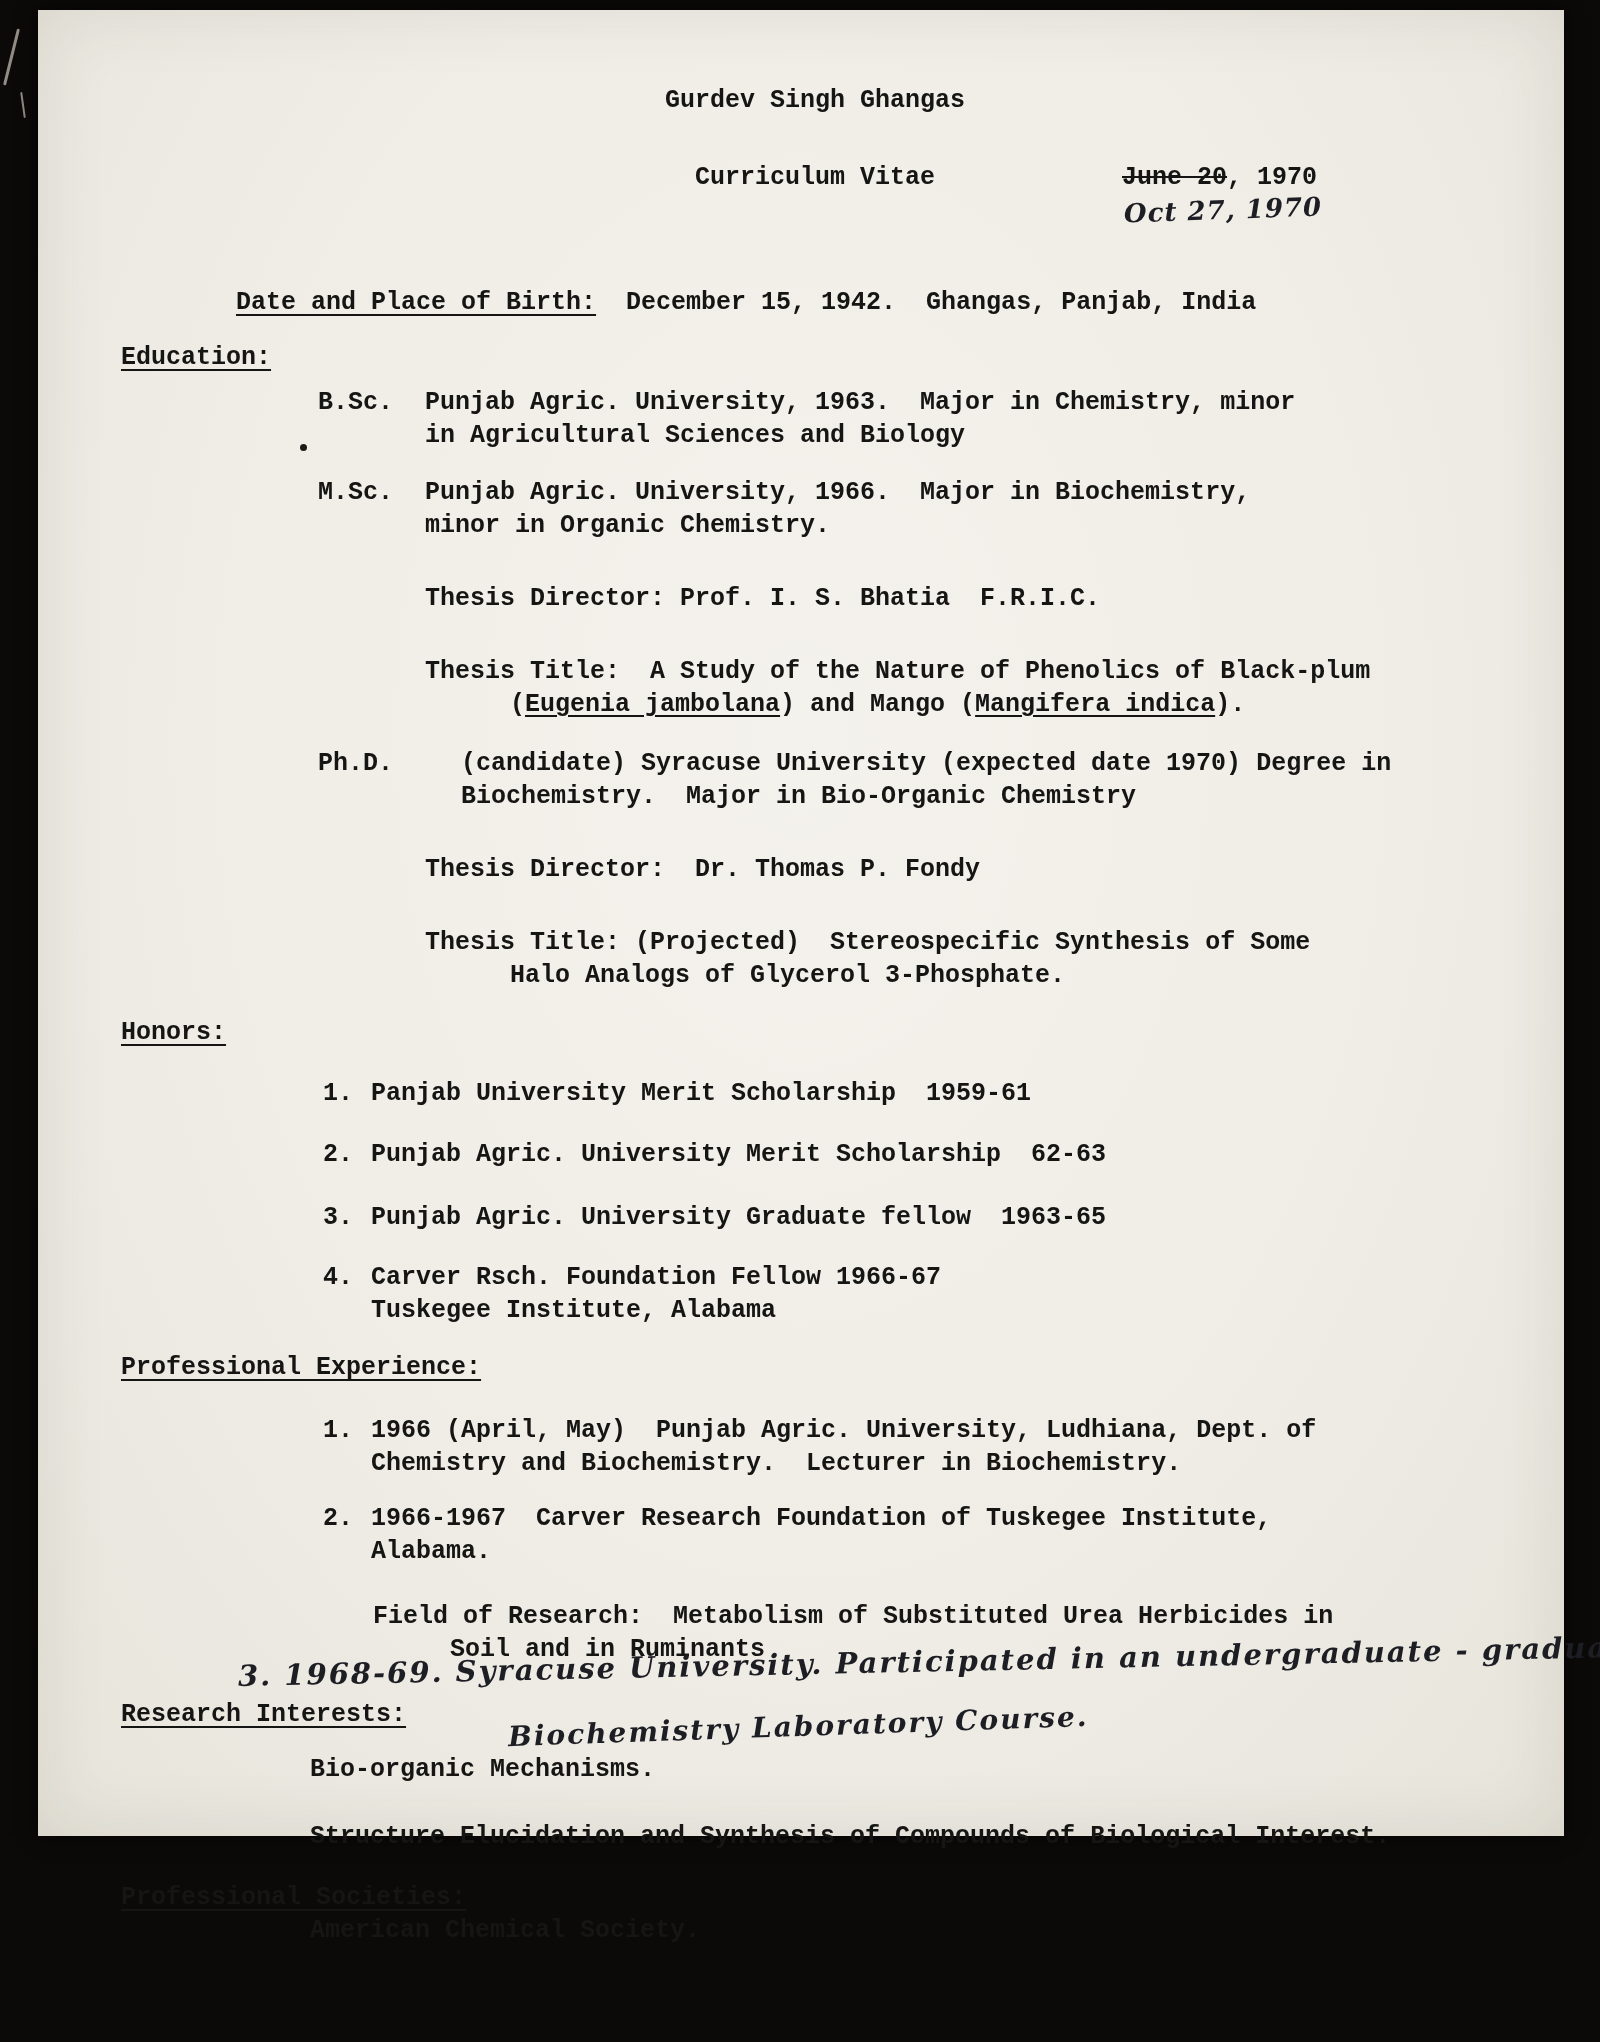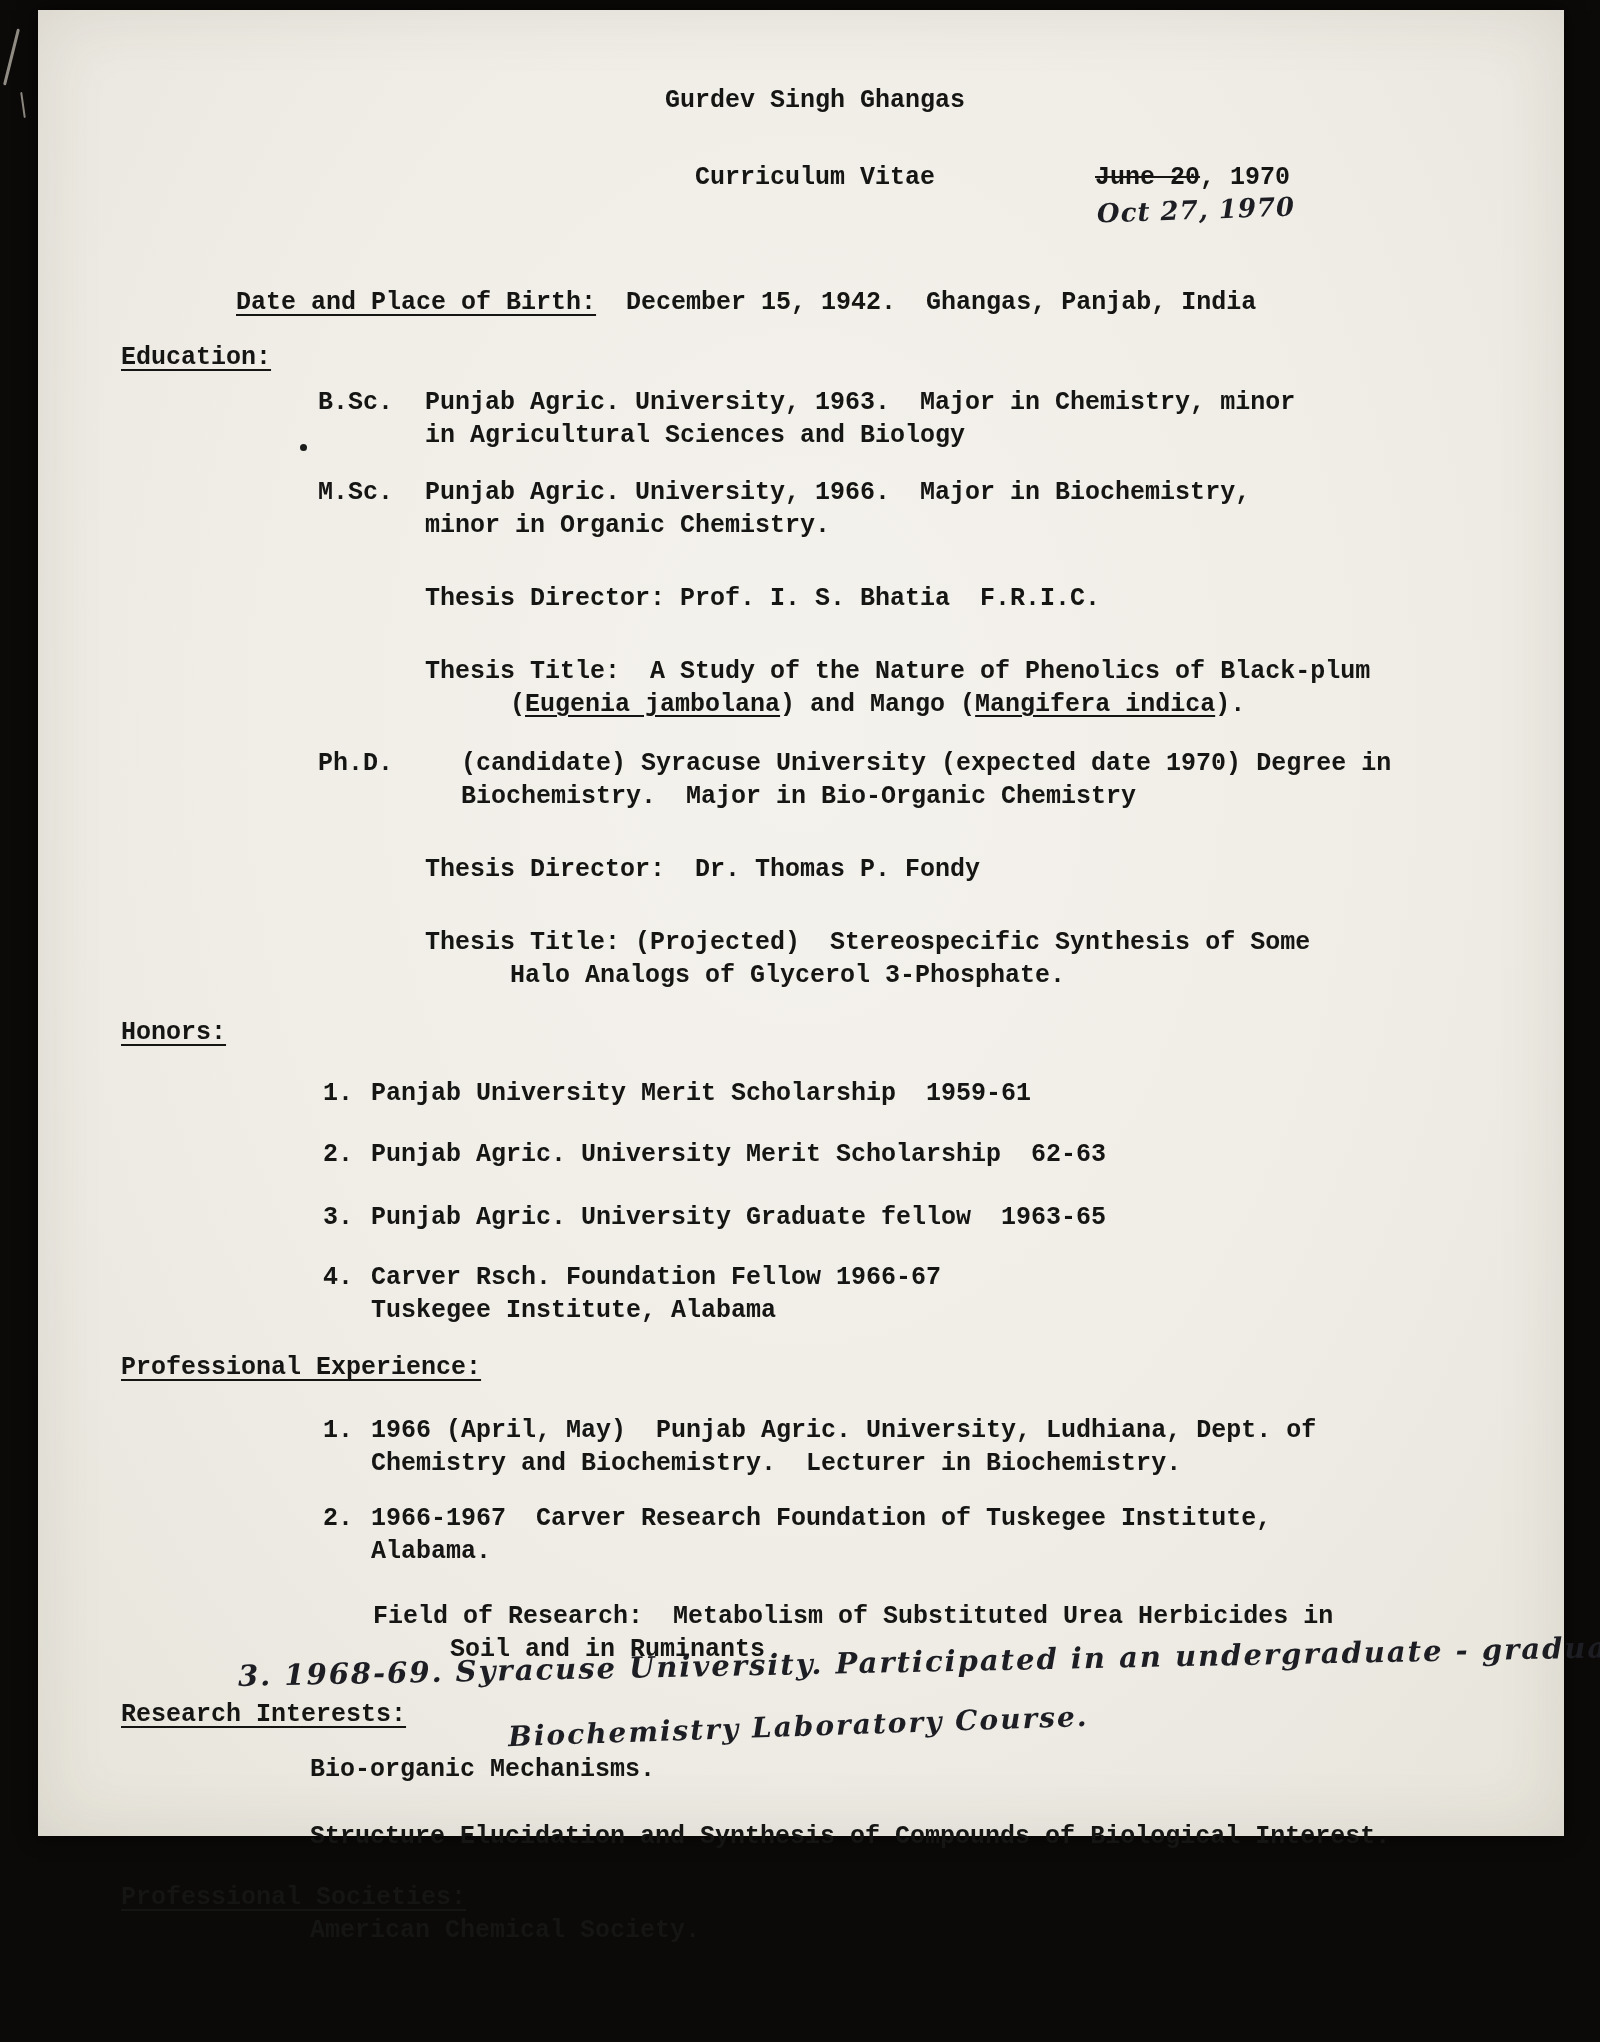--- a/index.html
+++ b/index.html
@@ -19,21 +19,21 @@
     background:
       radial-gradient(ellipse at 50% 40%, #f4f2ec 0%, #efede6 55%, #e7e4db 100%);
     box-shadow: inset 0 0 70px rgba(70,60,40,.10), 0 0 18px rgba(0,0,0,.8);
     color:#151514;
     font-size:25px;line-height:33px;font-weight:bold;
   }
   .content{padding-top:74px;}
   .pre{white-space:pre-wrap;}
   .centered{text-align:center;transform:translateX(14px);}
   .title-row{position:relative;margin-top:44px;}
-  .date-block{position:absolute;left:1057px;top:0;white-space:nowrap;}
+  .date-block{position:absolute;left:1084px;top:0;white-space:nowrap;}
   .struck{text-decoration:line-through;text-decoration-thickness:2px;}
   .hand{
     font-family:"DejaVu Serif", serif;font-style:italic;font-weight:bold;
     color:#1d1d24;
   }
   .hand-date{position:absolute;left:2px;top:33px;font-size:26px;letter-spacing:1px;transform:rotate(-2deg);white-space:nowrap;}
   .h-label{text-decoration:underline;text-underline-offset:5px;text-decoration-thickness:2px;white-space:pre-wrap;}
   .section-label{margin-left:83px;}
   .birth-row{margin:92px 0 0 198px;white-space:nowrap;}
   .birth-row .val{margin-left:30px;}

